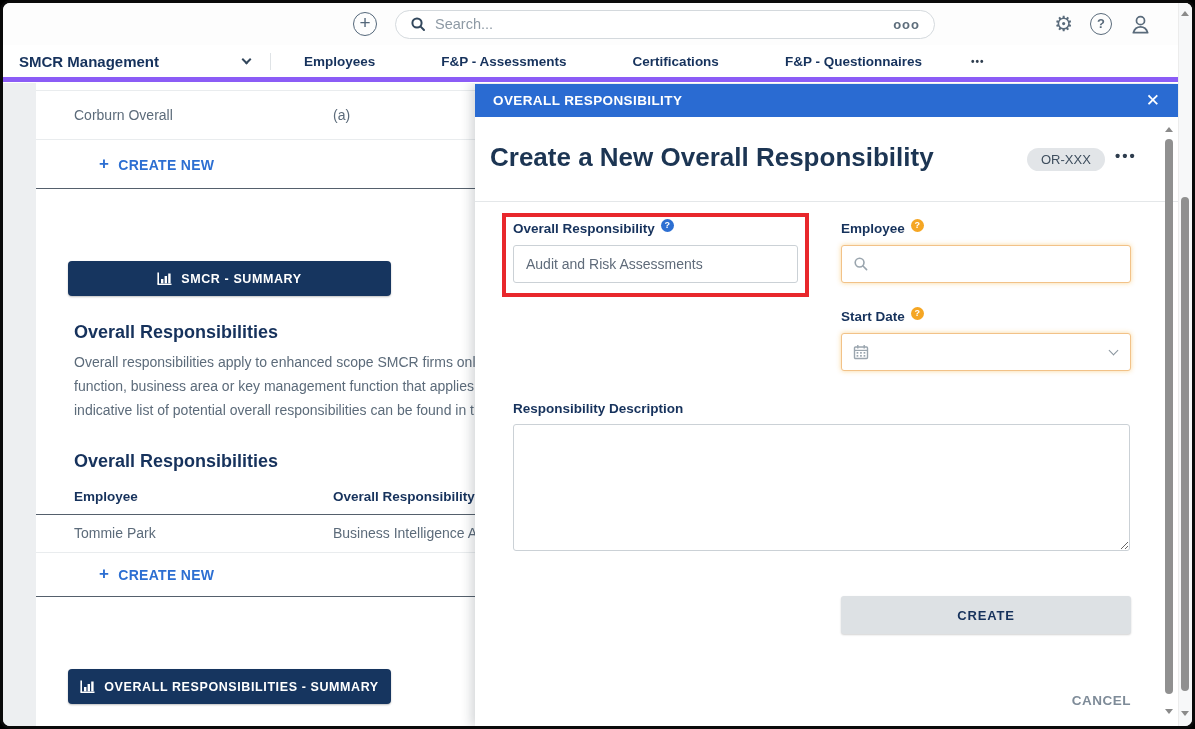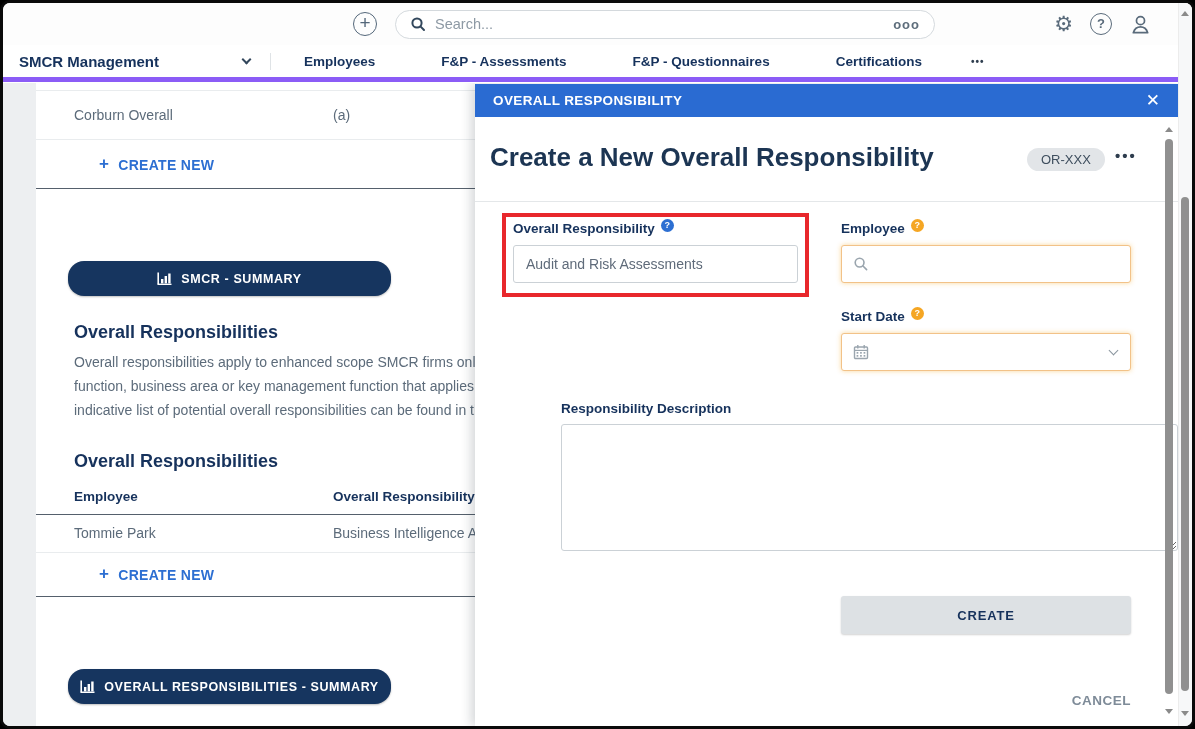--- a/index.html
+++ b/index.html
@@ -48,21 +48,21 @@
   .bg-row1 { position:absolute; left:0; right:0; top:7px; height:50px; border-top:1px solid #e9ecee;
     border-bottom:1px solid #e9ecee; }
   .cell-1 { position:absolute; left:38px; top:16px; font-size:14px; color:#5c6b7a; }
   .cell-2 { position:absolute; left:297px; top:16px; font-size:14px; color:#5c6b7a; }
   .create-row { position:absolute; left:0; right:0; display:flex; align-items:center; }
   .create-link { margin-left:63px; color:#2d6fd2; font-size:14px; font-weight:700; letter-spacing:.3px;
     cursor:pointer; display:flex; align-items:center; gap:9px; }
   .create-link .plus { font-size:17px; font-weight:700; margin-top:-2px; }
   .dark-divider { border-bottom:1px solid #55606c; }
   .cr1 { top:58px; height:48px; }
-  .dark-btn { position:absolute; left:32px; width:323px; height:35px; background:#16355f; border-radius:16px;
+  .dark-btn { position:absolute; left:32px; width:323px; height:35px; background:#16355f; border-radius:4px;
     color:#fff; font-size:12.5px; font-weight:700; letter-spacing:.6px; display:flex; align-items:center;
     justify-content:center; gap:9px; cursor:pointer; box-shadow:0 1px 2px rgba(0,0,0,.25); }
   .btn-smcr { top:178px; }
   .heading { position:absolute; left:38px; font-size:18px; font-weight:700; color:#16325c; }
   .h1 { top:239px; } .h2 { top:368px; }
   .para { position:absolute; left:38px; top:267px; font-size:14px; color:#5c6b7a; line-height:24px;
     white-space:nowrap; }
   .thead { position:absolute; left:0; right:0; top:401px; height:31px; border-bottom:1px solid #55606c; }
   .thead .cell-1,.thead .cell-2 { top:5px; font-size:13.5px; font-weight:700; color:#16325c; }
   .trow { position:absolute; left:0; right:0; top:432px; height:38px; border-bottom:1px solid #e9ecee; }
@@ -97,21 +97,21 @@
     font-size:14px; color:#5f6b7a; width:100%; padding:0 12px; font-family:inherit; outline:none; }
   .g-or { left:38px; top:104px; width:285px; z-index:6; }
   .g-emp { left:366px; top:104px; width:290px; }
   .g-date { left:366px; top:192px; width:290px; }
   .orange-wrap { position:relative; margin-top:9px; }
   .orange-wrap .finput { margin-top:0; border:1px solid #f2c288; box-shadow:0 0 5px rgba(245,166,35,.45); }
   .in-icon { position:absolute; left:12px; top:11px; }
   .pad-icon { padding-left:38px; }
   .date-chev { position:absolute; right:14px; top:14px; width:7px; height:7px; border-right:1.6px solid #8a959e;
     border-bottom:1.6px solid #8a959e; transform:rotate(45deg); }
-  .g-desc { left:38px; top:284px; width:493px;margin-left:48px; }
+  .g-desc { left:38px; top:284px; width:493px; }
   .g-desc textarea { margin-top:8px; width:617px; height:127px; border:1px solid #cbd1d6; border-radius:3px;
     resize:both; font-family:inherit; font-size:14px; color:#5f6b7a; padding:8px 12px; outline:none; }
   .create-btn { position:absolute; left:366px; top:479px; width:290px; height:38px; background:#dde1e4;
     border:none; border-radius:3px; color:#16325c; font-size:13px; font-weight:700; letter-spacing:.8px;
     cursor:pointer; font-family:inherit; box-shadow:0 1px 2px rgba(0,0,0,.18); }
   .cancel-link { position:absolute; left:366px; top:576px; width:290px; text-align:right; color:#7e8b98;
     font-size:13.5px; font-weight:700; letter-spacing:.5px; cursor:pointer; }
 
   
   .inner-scroll { position:absolute; left:688px; top:4px; width:12px; height:605px; }
@@ -151,22 +151,22 @@
   </div>
 
   <div class="navbar">
     <div class="app-switcher">
       <span class="title">SMCR Management</span>
       <span class="chev"></span>
     </div>
     <div class="tabs">
       <div class="tab">Employees</div>
       <div class="tab">F&amp;P - Assessments</div>
+      <div class="tab">Certifications</div>
       <div class="tab">F&amp;P - Questionnaires</div>
-      <div class="tab">Certifications</div>
       <div class="tab-more">•••</div>
     </div>
   </div>
 
   <div class="content">
     <div class="card">
 
       <div class="bg-row1">
         <span class="cell-1">Corburn Overall</span>
         <span class="cell-2">(a)</span>

